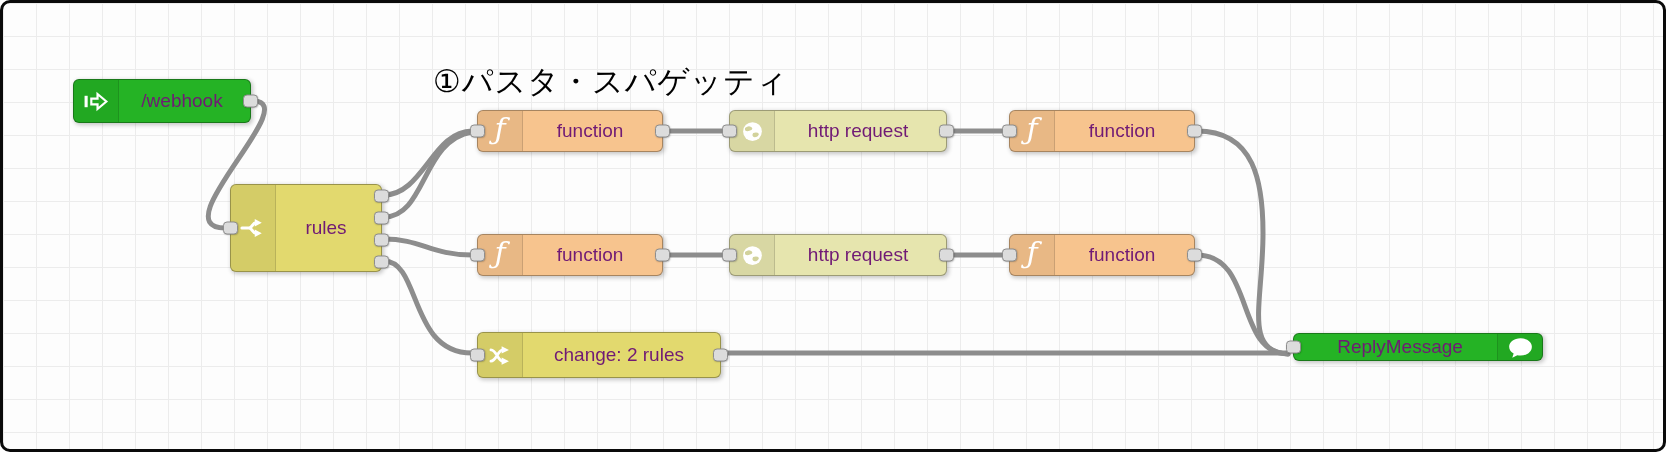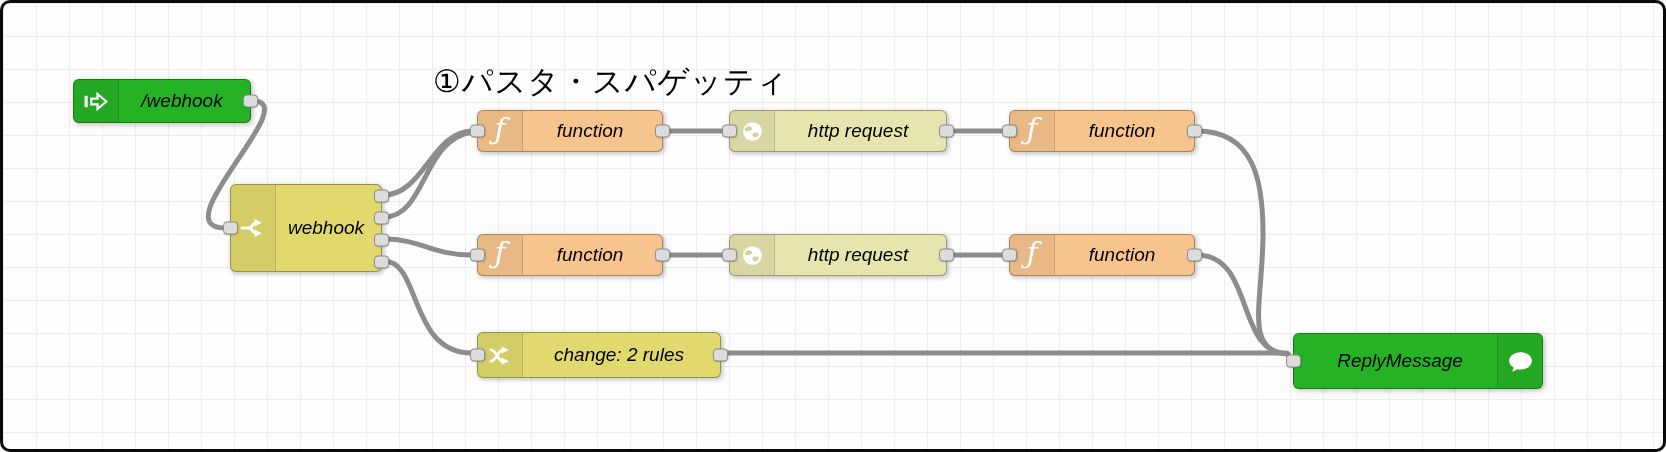--- a/index.html
+++ b/index.html
@@ -27,21 +27,21 @@
     position:absolute;left:0;top:0;bottom:0;width:44px;
     background:rgba(0,0,0,0.06);border-right:1px solid rgba(0,0,0,0.13);
     border-radius:5px 0 0 5px;display:flex;align-items:center;justify-content:center;
   }
   .icon-area.right{
     left:auto;right:0;border-right:none;border-left:1px solid rgba(0,0,0,0.13);
     border-radius:0 5px 5px 0;
   }
   .node-label{
     position:absolute;left:48px;right:8px;top:50%;transform:translateY(-50%);
-    text-align:center;font-size:19px;color:#000000;white-space:nowrap;font-style:italic;
+    text-align:center;font-size:19px;color:#701a75;white-space:nowrap;
   }
   .node-label.pad-right{left:12px;right:48px;}
   .fn-glyph{font-family:"DejaVu Serif","Liberation Serif",serif;font-style:italic;
     font-size:30px;color:#fff;line-height:1;transform:translateY(-2px);}
   .port{
     position:absolute;width:15px;height:13px;background:#dcdcdc;
     border:1.5px solid #8e8e8e;border-radius:4px;box-sizing:border-box;z-index:3;
     box-shadow:0.5px 0.5px 1.5px rgba(0,0,0,0.25);
   }
   .port.pin{left:-8px;top:50%;transform:translateY(-50%);}
@@ -87,21 +87,21 @@
   </div>
 
   <div class="node yellow" style="left:227px;top:181px;width:152px;height:88px">
     <div class="icon-area">
       <svg viewBox="0 0 24 24" width="28" height="28">
         <path d="M2.5 12 H8.5 C11.5 12 11.5 7.5 14.5 7.5 M8.5 12 C11.5 12 11.5 16.5 14.5 16.5" fill="none" stroke="#fff" stroke-width="2.6" stroke-linecap="round"></path>
         <path d="M13.5 4.2 L19.5 7.5 L13.5 10.8 z" fill="#fff"></path>
         <path d="M13.5 13.2 L19.5 16.5 L13.5 19.8 z" fill="#fff"></path>
       </svg>
     </div>
-    <div class="node-label">webhook</div>
+    <div class="node-label">rules</div>
     <div class="port pin"></div>
     <div class="port pout o1"></div>
     <div class="port pout o2"></div>
     <div class="port pout o3"></div>
     <div class="port pout o4"></div>
   </div>
 
   <div class="flow-label" style="left:430px;top:58px">①パスタ・スパゲッティ</div>
 
   <div class="node orange" style="left:474px;top:107px;width:186px;height:42px">
@@ -172,21 +172,21 @@
         <path d="M3.5 7 C8.5 7 9.5 17 14 17 M3.5 17 C8.5 17 9.5 7 14 7" fill="none" stroke="#fff" stroke-width="2.5" stroke-linecap="round"></path>
         <path d="M13 13.8 L19.5 17 L13 20.2 z" fill="#fff"></path>
         <path d="M13 3.8 L19.5 7 L13 10.2 z" fill="#fff"></path>
       </svg>
     </div>
     <div class="node-label">change: 2 rules</div>
     <div class="port pin"></div>
     <div class="port pout"></div>
   </div>
 
-  <div class="node green" style="left:1290px;top:330px;width:250px;height:56px">
+  <div class="node green" style="left:1290px;top:330px;width:250px;height:28px">
     <div class="icon-area right">
       <svg viewBox="0 0 24 24" width="27" height="27">
         <path d="M12 3.8 C6.3 3.8 1.9 7.2 1.9 11.3 c0 2.5 1.6 4.7 4 6.1 L4.7 21 l4.5 -2.1 c0.9 0.2 1.8 0.3 2.8 0.3 5.7 0 10.1 -3.4 10.1 -7.9 S17.7 3.8 12 3.8 z" fill="#fff"></path>
       </svg>
     </div>
     <div class="node-label pad-right">ReplyMessage</div>
     <div class="port pin"></div>
   </div>
 
 </div>

